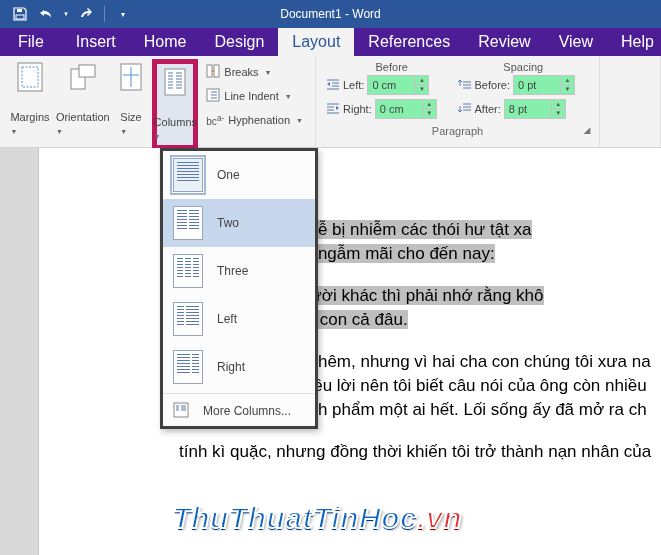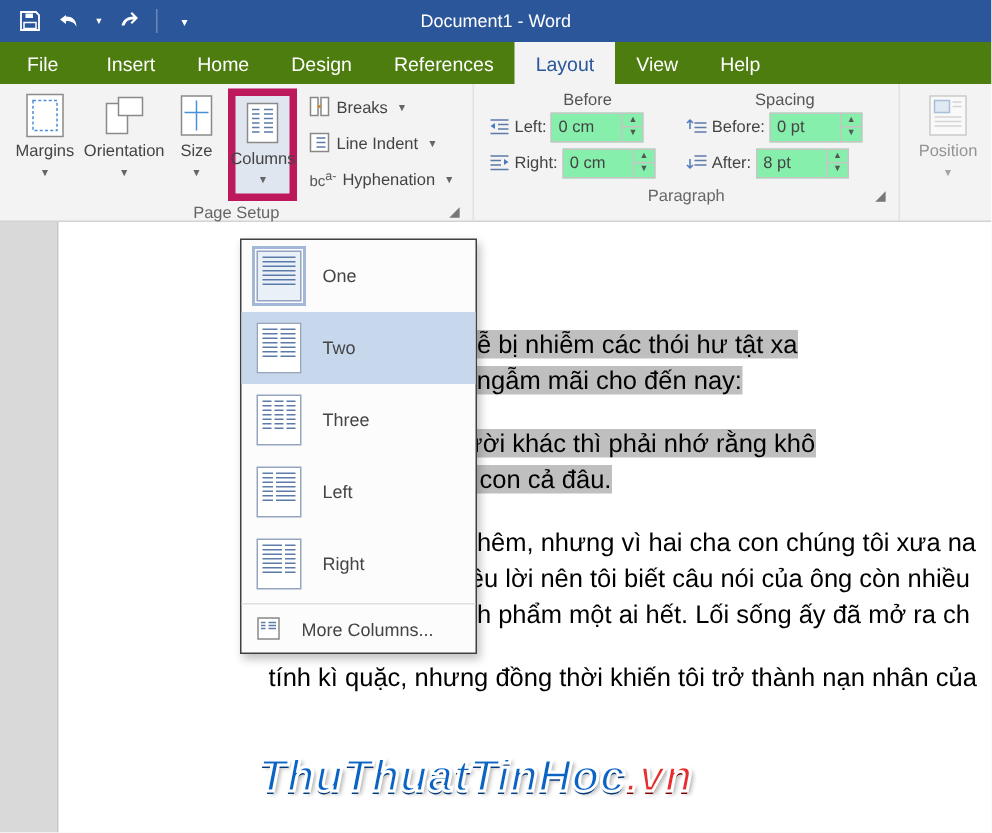--- a/index.html
+++ b/index.html
@@ -4,34 +4,34 @@
 <style>
   * { box-sizing: border-box; margin: 0; padding: 0; font-family: 'Segoe UI', Arial, sans-serif; }
   body { width: 661px; height: 555px; background: #fff; overflow: hidden; position: relative; }
 
   .titlebar { height: 28px; background: #2b579a; display: flex; align-items: center; color: #fff; font-size: 12px; }
   .qat { display: flex; align-items: center; padding-left: 8px; gap: 2px; }
   .qat-btn { width: 24px; height: 24px; display: flex; align-items: center; justify-content: center; color: #fff; }
   .qat-sep { width: 1px; height: 16px; background: rgba(255,255,255,0.3); margin: 0 4px; }
   .title-text { position: absolute; left: 50%; transform: translateX(-50%); font-size: 12px; color: #fff; }
 
-  .tabbar { height: 28px; background: #4d7c0f; display: flex; align-items: stretch; font-size: 13px; }
+  .tabbar { height: 28px; background: #4c1d95; display: flex; align-items: stretch; font-size: 16px; }
   .tab { padding: 0 14px; display: flex; align-items: center; color: #fff; cursor: pointer; }
   .tab.active { background: #f3f3f3; color: #2b579a; }
   .tab.file { padding: 0 18px; }
 
   .ribbon { height: 92px; background: #f3f3f3; border-bottom: 1px solid #d4d4d4; display: flex; font-size: 11px; color: #444; position: relative; }
   .group { border-right: 1px solid #e1e1e1; display: flex; flex-direction: column; padding: 3px 4px 0; position: relative; }
   .group-body { flex: 1; display: flex; align-items: flex-start; }
   .group-label { text-align: center; font-size: 11px; color: #666; padding: 2px 0; position: relative; }
   .group-label .launcher { position: absolute; right: 2px; bottom: 2px; width: 12px; height: 12px; font-size: 9px; color: #777; }
 
   .big-btn { display: flex; flex-direction: column; align-items: center; width: 56px; padding: 2px 0; cursor: pointer; }
   .big-btn .icon-box { width: 32px; height: 32px; display: flex; align-items: center; justify-content: center; }
-  .big-btn .lbl { text-align: center; font-size: 11px; line-height: 13px; margin-top: 2px; }
+  .big-btn .lbl { text-align: left; font-size: 11px; line-height: 13px; margin-top: 18px; }
   .big-btn .caret { font-size: 7px; color: #666; }
   .big-btn.compact { width: 46px; }
   .big-btn.active { background: #e0e6ef; border: 5px solid #be185d; }
 
   .page-setup-side { display: flex; flex-direction: column; justify-content: center; padding: 2px 4px; gap: 2px; }
   .thin-btn { display: flex; align-items: center; gap: 4px; height: 22px; padding: 0 4px; font-size: 11px; cursor: pointer; white-space: nowrap; }
   .thin-btn .caret { font-size: 7px; margin-left: 2px; color: #666; }
 
   .indent-spacing-body { display: flex; flex-direction: column; padding: 2px 6px; }
   .ispc-header { display: flex; font-size: 11px; color: #555; }
@@ -42,21 +42,21 @@
   .field .flabel { font-size: 11px; color: #444; }
   .spinner { display: flex; align-items: center; background: #86efac; border: 1px solid #c5c5c5; height: 20px; width: 62px; }
   .spinner .val { flex: 1; padding: 0 4px; font-size: 11px; }
   .spinner .arrows { width: 14px; display: flex; flex-direction: column; border-left: 1px solid #c5c5c5; }
   .spinner .arrows div { height: 9px; font-size: 6px; text-align: center; line-height: 9px; color: #555; cursor: pointer; }
   .spinner .arrows div:first-child { border-bottom: 1px solid #c5c5c5; }
 
   .position-group .big-btn { opacity: 0.55; }
 
   
-  .columns-dropdown { position: absolute; left: 160px; top: 159px; width: 158px; background: #fcfcfc; border: 1px solid #404040; box-shadow: 2px 3px 6px rgba(0,0,0,0.25); z-index: 10; font-size: 12px; color: #444; }
+  .columns-dropdown { position: absolute; left: 160px; top: 148px; width: 158px; background: #fcfcfc; border: 3px solid #404040; box-shadow: 2px 3px 6px rgba(0,0,0,0.25); z-index: 10; font-size: 12px; color: #444; }
   .dd-item { display: flex; align-items: center; height: 48px; padding: 0 10px; gap: 14px; cursor: pointer; }
   .dd-item.hover { background: #c7d8ed; }
   .dd-item .dd-icon { width: 30px; height: 34px; background: #fff; border: 1px solid #95a5bf; display: flex; padding: 3px; gap: 2px; }
   .dd-item .dd-icon.sel { outline: 2px solid #a3b8d8; outline-offset: 1px; background: #eaf0f8; }
   .dd-item .dd-icon .col { flex: 1; display: flex; flex-direction: column; gap: 2px; }
   .dd-item .dd-icon .col .ln { height: 1px; background: #5b7aa8; }
   .dd-sep { height: 1px; background: #e0e0e0; margin: 2px 0; }
   .dd-more { height: 30px; display: flex; align-items: center; padding: 0 10px; gap: 14px; cursor: pointer; font-size: 12px; }
 
   
@@ -99,22 +99,23 @@
     <div class="qat-btn" style="font-size:8px">▾</div>
   </div>
   <div class="title-text">Document1 - Word</div>
 </div>
 
 <div class="tabbar">
   <div class="tab file">File</div>
   <div class="tab">Insert</div>
   <div class="tab">Home</div>
   <div class="tab">Design</div>
+  <div class="tab active">Layout</div>
   <div class="tab">References</div>
-  <div class="tab active">Layout</div>
+  <div class="tab">Review</div>
   <div class="tab">View</div>
   <div class="tab">Help</div>
 </div>
 
 <div class="ribbon">
 
   <div class="group" style="width:316px">
     <div class="group-body">
       <div class="big-btn">
         <div class="icon-box">
@@ -283,38 +284,20 @@
             </div>
         </div>
       </div>
     </div>
     <div class="group-label"><span>Paragraph</span>
       <span class="launcher">◢</span>
     </div>
   </div>
 
   <div class="group position-group" style="flex:1">
-    <div class="group-body">
-      <div class="big-btn">
-        <div class="icon-box">
-          <svg width="26" height="28" viewBox="0 0 26 28">
-              <rect x="1" y="1" width="24" height="26" fill="#fff" stroke="#aaa"></rect>
-              <rect x="4" y="4" width="10" height="8" fill="#cfe0f4" stroke="#6e93c4"></rect>
-              <g stroke="#bbb">
-                <line x1="16" y1="5" x2="22" y2="5"></line>
-                <line x1="16" y1="8" x2="22" y2="8"></line>
-                <line x1="4" y1="15" x2="22" y2="15"></line>
-                <line x1="4" y1="18" x2="22" y2="18"></line>
-                <line x1="4" y1="21" x2="22" y2="21"></line>
-              </g>
-            </svg>
-        </div>
-        <div class="lbl"><span>Position</span><br><span class="caret">▼</span></div>
-      </div>
-    </div>
     <div class="group-label">&nbsp;</div>
   </div>
 </div>
 
 <div class="doc-area">
   <div class="gutter"></div>
   <div class="page">
     <div class="para"><span class="hl"> tuổi, nghĩa là hồi dễ bị nhiễm các thói hư tật xa</span><br><span class="hl">ôi một điều mà tôi ngẫm mãi cho đến nay:</span></div>
     <div class="para"><span class="hl">định phê phán người khác thì phải nhớ rằng khô</span><br><span class="hl">ững thuận lợi như con cả đâu.</span></div>
     <div class="para"><span>Ông không nói gì thêm, nhưng vì hai cha con chúng tôi xưa na</span><br><span>mà chẳng cần nhiều lời nên tôi biết câu nói của ông còn nhiều </span><br><span>tôi không thích bình phẩm một ai hết. Lối sống ấy đã mở ra ch</span></div>

